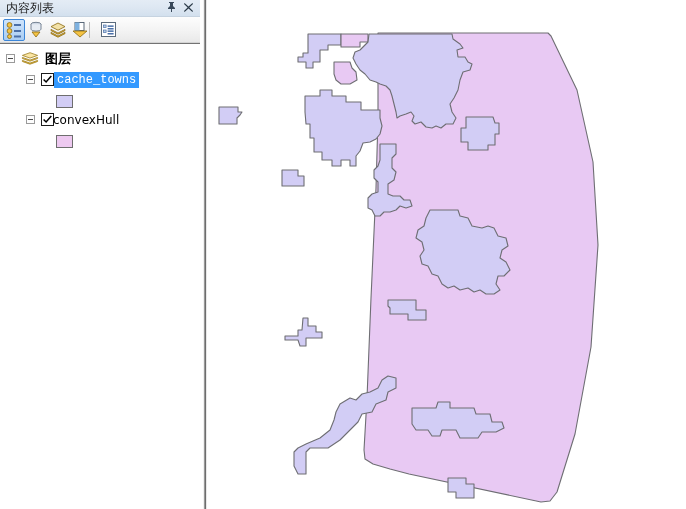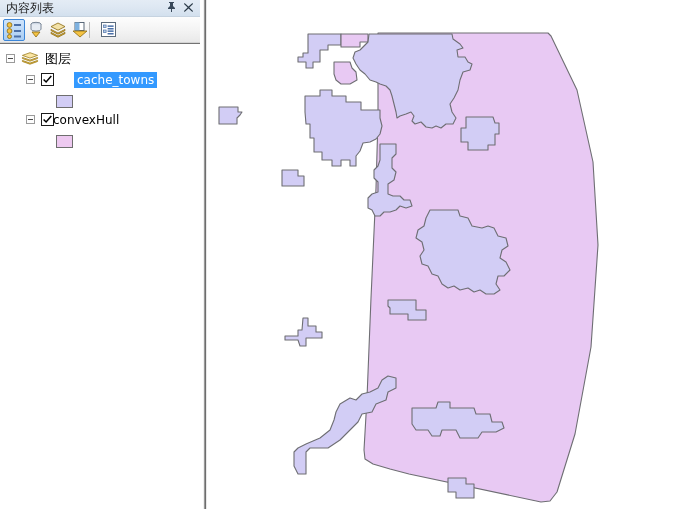--- a/index.html
+++ b/index.html
@@ -135,21 +135,21 @@
     line-height: 16px;
     color: #000;
     padding: 0 3px;
     font-family: "DejaVu Sans","Liberation Sans",sans-serif;
   }
   .node-label.selected {
     background: #3399ff;
     color: #ffffff;
   }
   .node-label.root {
-    font-weight: normal;
+    font-weight: bold;
     font-size: 13px;
   }
   .swatch {
     position: absolute;
     width: 17px; height: 13px;
     border: 1px solid #6e6e6e;
     box-sizing: border-box;
   }
 
   
@@ -266,21 +266,21 @@
       <div class="node-label root" style="left:42px;">图层</div>
     </div>
 
     <div class="tree-row" style="left:0; top:26px;">
       <div class="expander" style="left:26px;"></div>
       <div class="chk" style="left:41px;">
         <svg width="9" height="9" viewBox="0 0 9 9">
           <path d="M0.6 4.4 L3.1 7 L8.3 0.9" stroke="#000" stroke-width="1.5" fill="none"></path>
         </svg>
       </div>
-      <div class="node-label selected" style="left:74px;">cache_towns</div>
+      <div class="node-label selected" style="left:54px;font-family:Liberation Mono, monospace;">cache_towns</div>
     </div>
     <div class="tree-row" style="left:0; top:48px;">
       <div class="swatch" style="left:56px; top:3px; background:#d2cdf5;"></div>
     </div>
 
     <div class="tree-row" style="left:0; top:66px;">
       <div class="expander" style="left:26px;"></div>
       <div class="chk" style="left:41px;">
         <svg width="9" height="9" viewBox="0 0 9 9">
           <path d="M0.6 4.4 L3.1 7 L8.3 0.9" stroke="#000" stroke-width="1.5" fill="none"></path>

